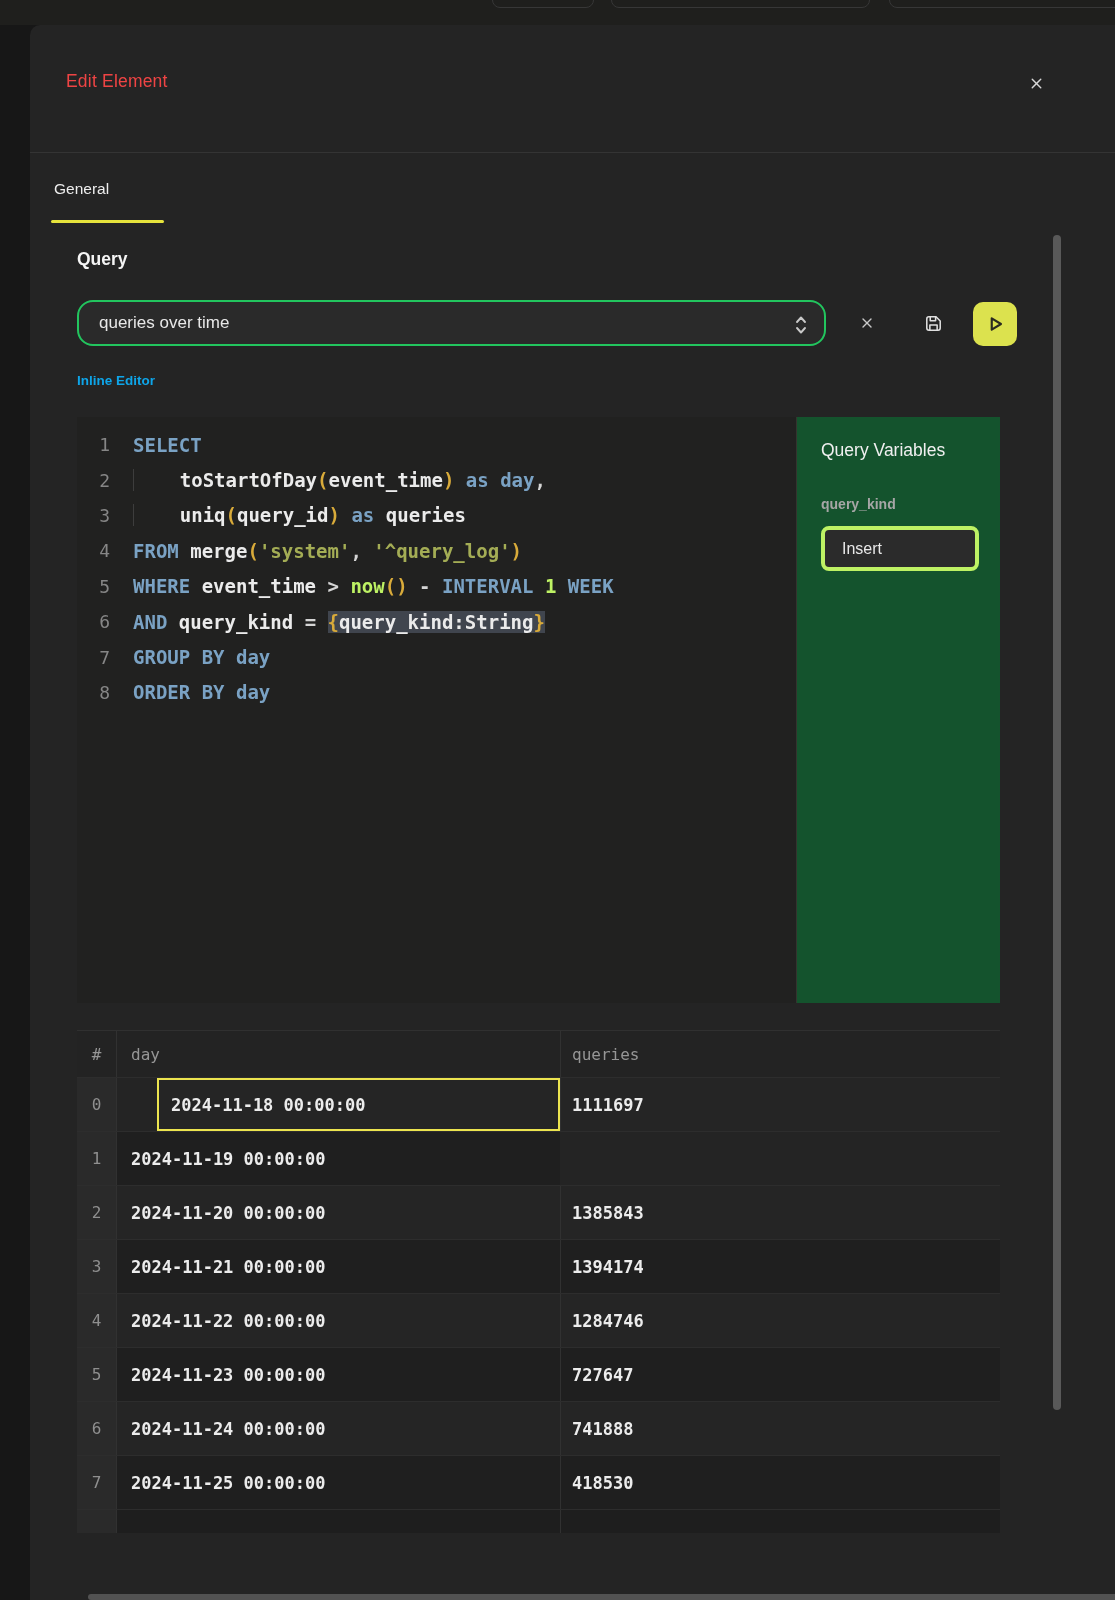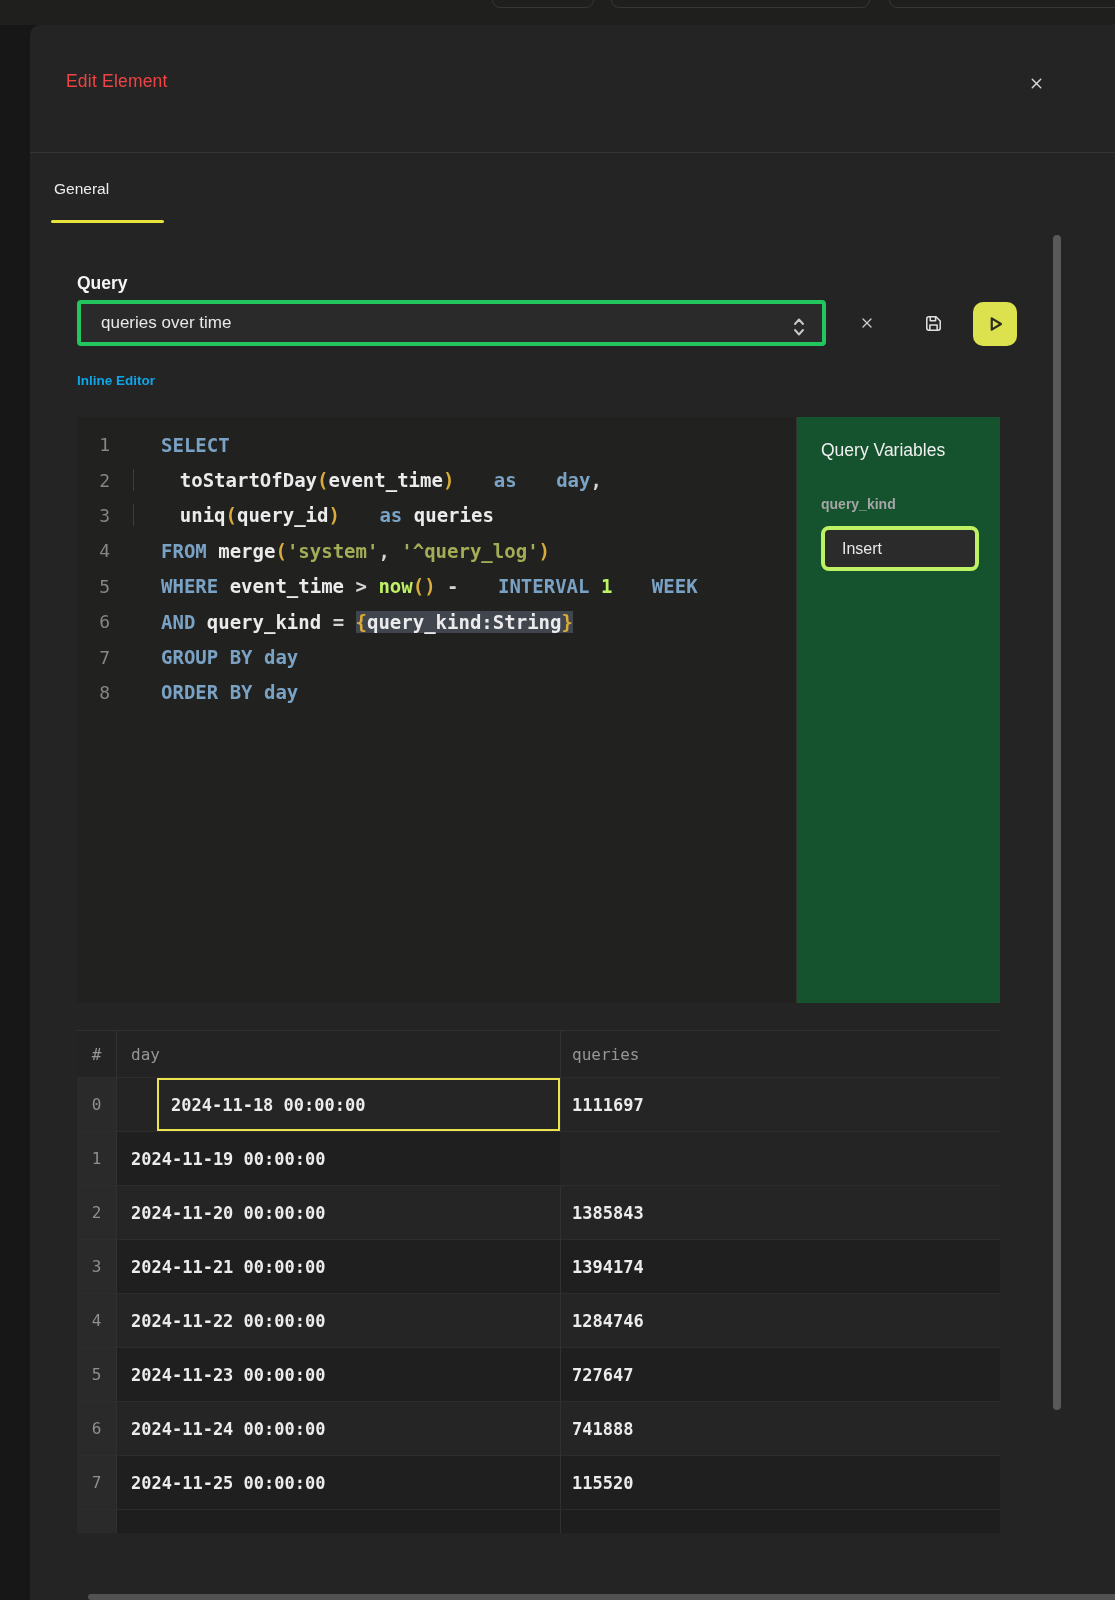--- a/index.html
+++ b/index.html
@@ -43,25 +43,25 @@
     font-size:15.5px; font-weight:500; color:#ededed;
     display:flex; align-items:flex-start;
   }
   .tab-underline {
     position:absolute; left:21px; top:195px; width:113px; height:3px;
     border-radius:2px;
   }
   
   .section-heading {
     position:absolute; left:47px; top:224px;
-    font-size:17.5px; font-weight:700; color:#f5f5f5;margin-top:24px;
+    font-size:17.5px; font-weight:700; color:#f5f5f5;
   }
   .query-select {
     position:absolute; left:47px; top:275px; width:749px; height:46px;
-    background:#2a2a2a; border:4px solid #22c55e; border-radius:4px;
+    background:#2a2a2a; border:2px solid #22c55e; border-radius:16px;
     display:flex; align-items:center; padding:0 40px 0 20px; cursor:pointer;
   }
   .query-select .value { font-size:17px; color:#e8e8e8; }
   .select-chevrons { position:absolute; right:15px; top:12px; }
   .icon-btn {
     position:absolute; width:36px; height:36px; top:280px;
     display:flex; align-items:center; justify-content:center;
     background:transparent; border:none; cursor:pointer;
   }
   .run-btn {
@@ -86,21 +86,21 @@
     display:flex; height:35.4px; align-items:center;
     font-family:"DejaVu Sans Mono", monospace; font-size:19px; font-weight:700;
     white-space:pre;
   }
   .code-line .ln {
     width:33px; text-align:right; flex:none;
     color:#868686; font-weight:400; font-size:18px;
   }
   .code-line .code { padding-left:23px; }
   .tok { white-space:pre; color:#d5d5d5; }
-  .tk-kw  { color:#7aa2c4;margin-left:28px; }
+  .tk-kw  { color:#7aa2c4; }
   .tk-id  { color:#ebebeb; }
   .tk-pr  { color:#d9ab3a; }
   .tk-str { color:#a4ad55; }
   .tk-num { color:#bef264; }
   .tk-op  { color:#d5d5d5; }
   .tk-hl  { background:#40454e; }
   .tk-ind { border-left:1px solid #3d3d3d; }
   .editor-divider {
     position:absolute; left:719px; top:0; width:1px; height:100%; background:#34342f;
   }
@@ -289,21 +289,21 @@
         <div class="cell-q">727647</div>
       </div>
       <div class="t-row t-data even">
         <div class="cell-idx">6</div>
         <div class="cell-day">2024-11-24 00:00:00</div>
         <div class="cell-q">741888</div>
       </div>
       <div class="t-row t-data odd">
         <div class="cell-idx">7</div>
         <div class="cell-day">2024-11-25 00:00:00</div>
-        <div class="cell-q">115520</div>
+        <div class="cell-q">418530</div>
       </div>
       <div class="t-row t-footer">
         <div class="cell-idx"></div>
         <div class="cell-day"></div>
         <div class="cell-q"></div>
       </div>
     </div>
 
 </div>
 

